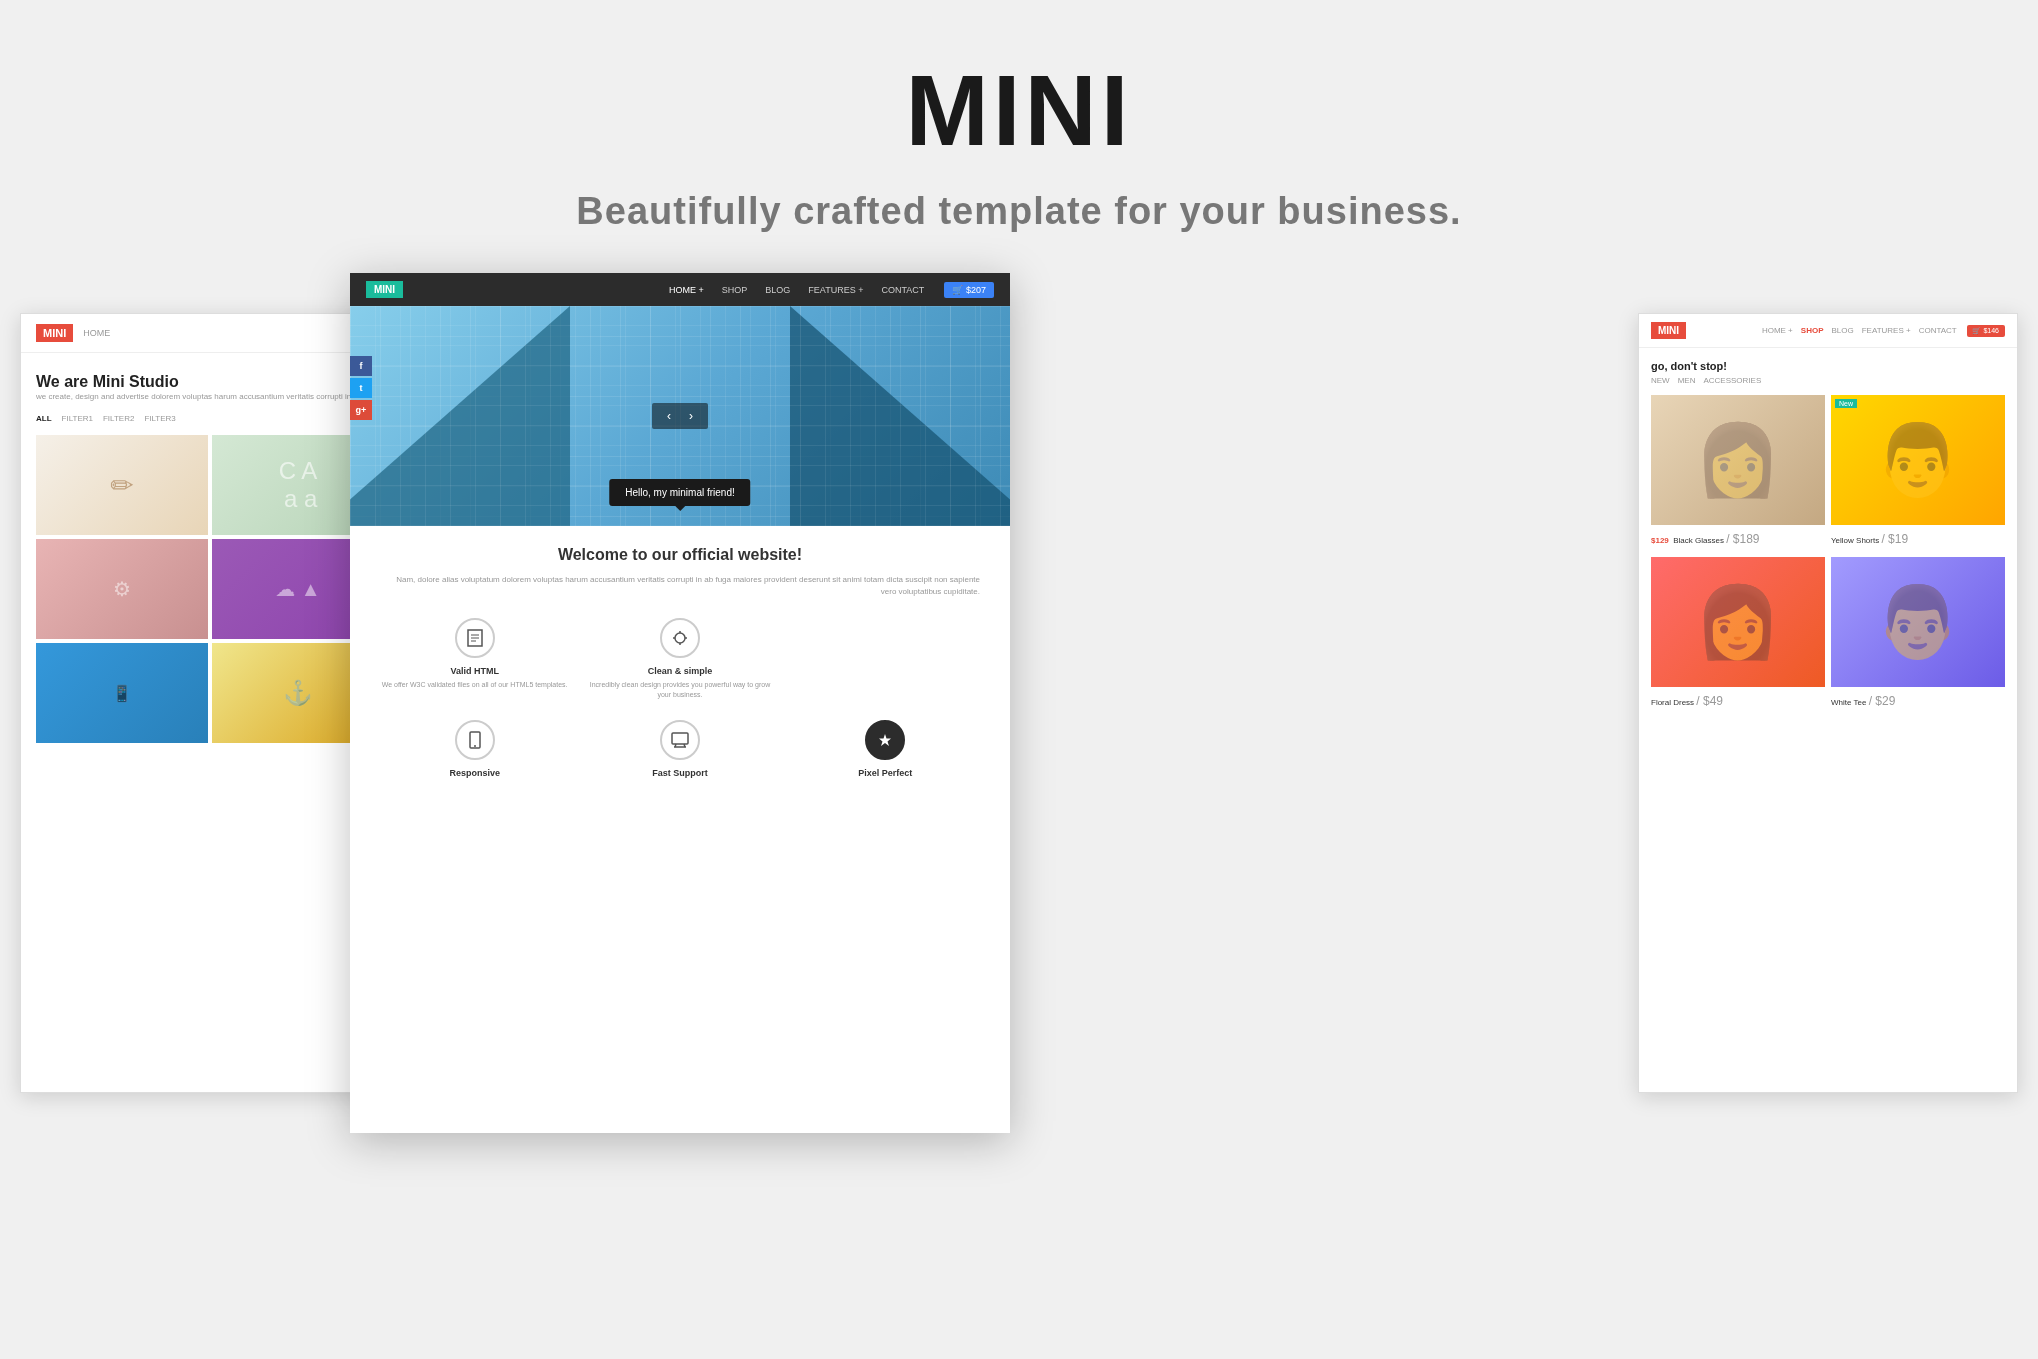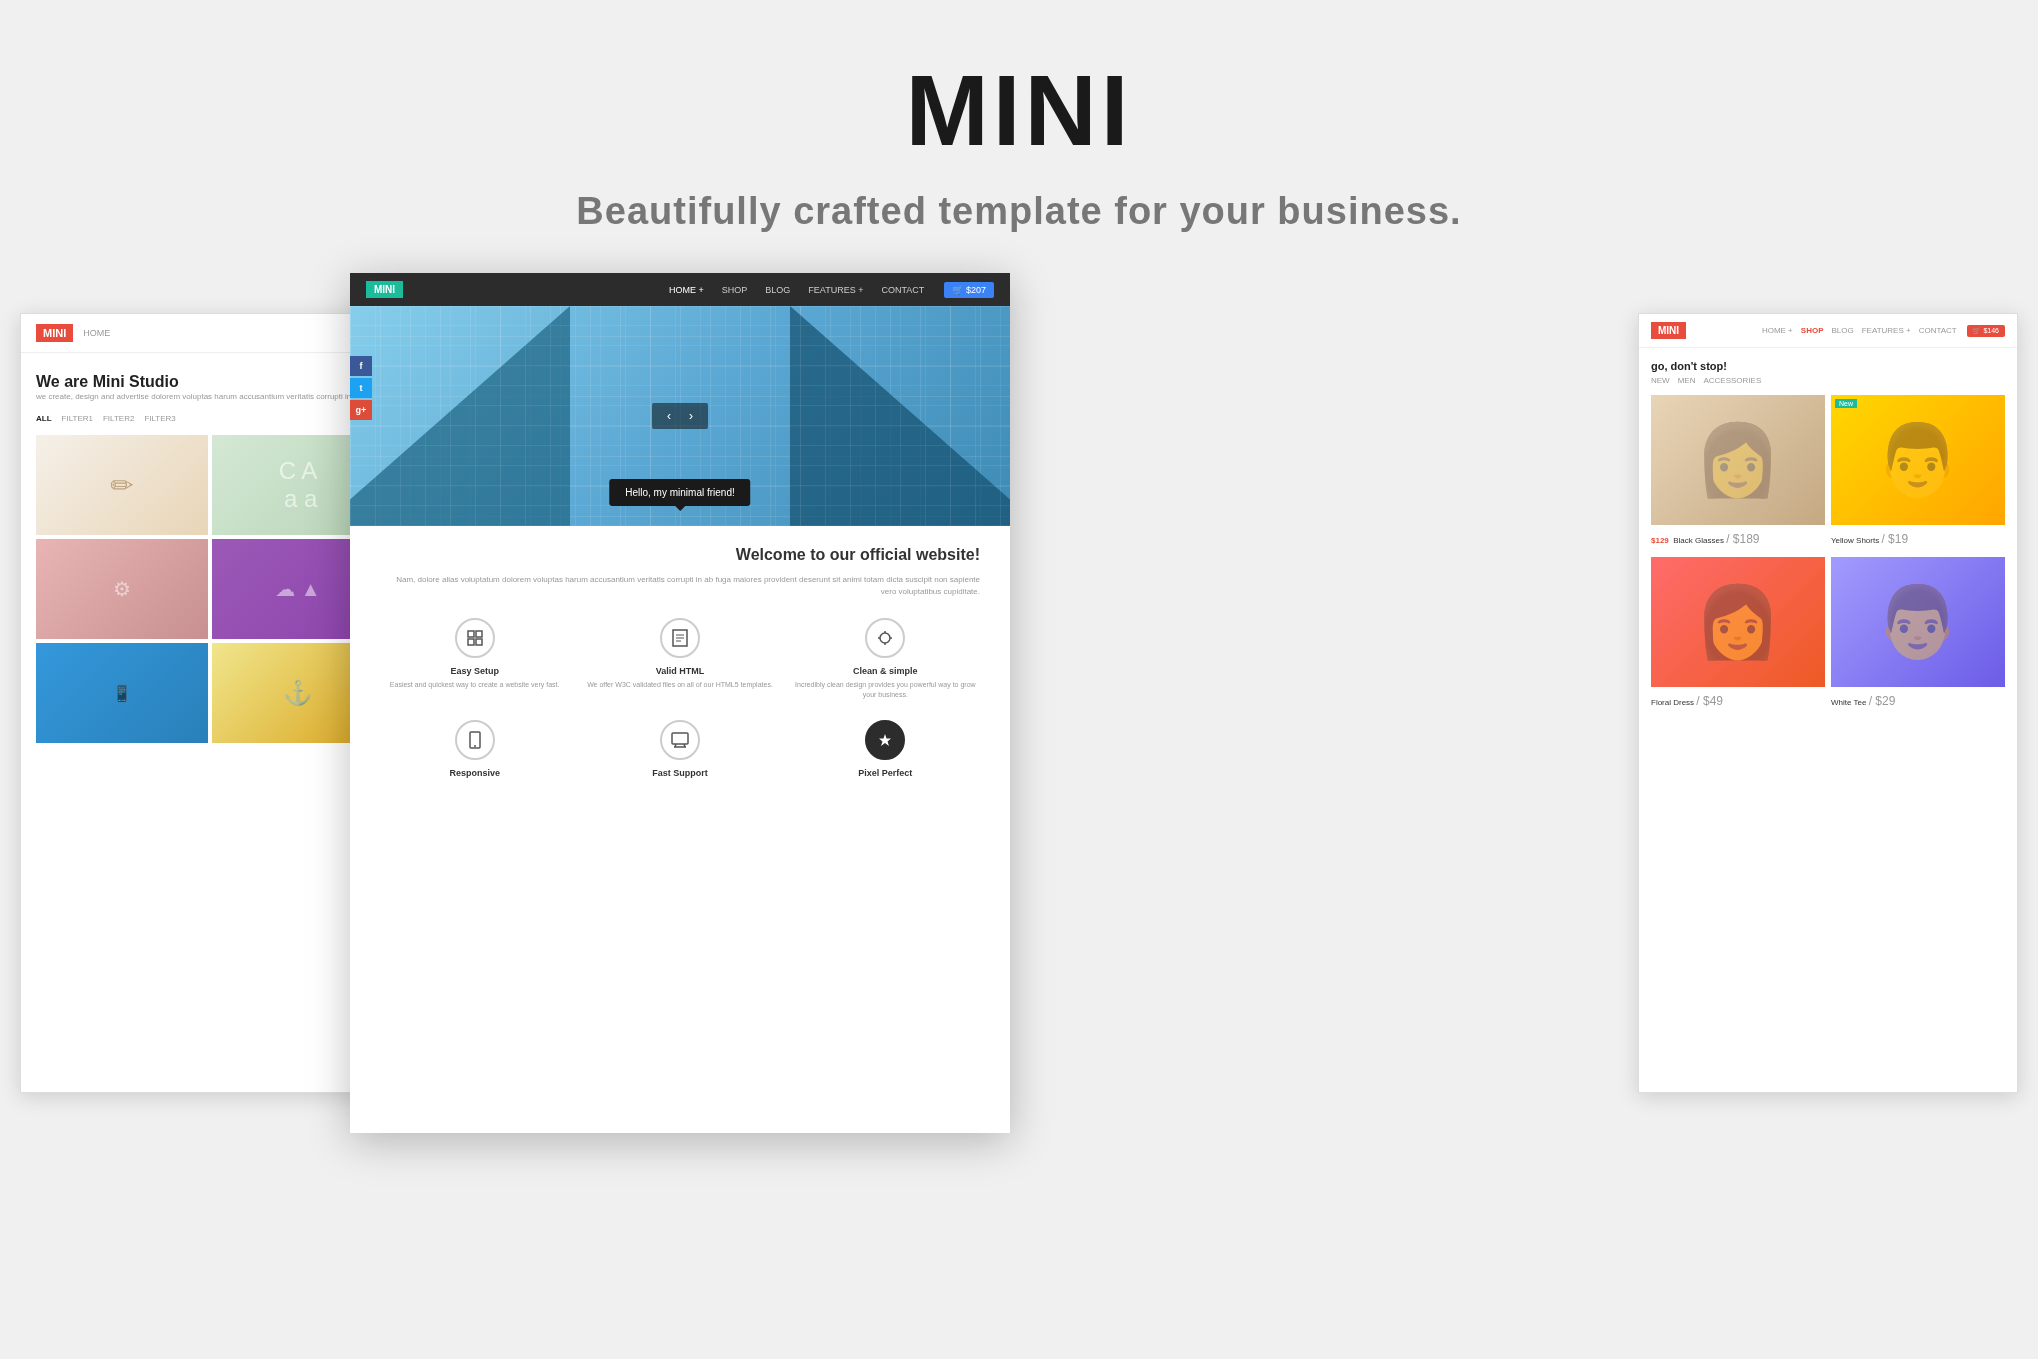--- a/index.html
+++ b/index.html
@@ -258,21 +258,21 @@
     }
 
     .center-content {
       padding: 20px 30px;
       background: #fff;
     }
     .welcome-title {
       font-size: 16px;
       font-weight: 600;
       color: #333;
-      text-align: right;
+      text-align: center;
       margin-bottom: 10px;
     }
     .welcome-text {
       font-size: 8px;
       color: #999;
       text-align: right;
       line-height: 1.5;
       margin-bottom: 20px;
     }
 
@@ -500,32 +500,20 @@
     </div>
 
     <div class="center-content">
       <div class="welcome-title">Welcome to our official website!</div>
       <div class="welcome-text">Nam, dolore alias voluptatum dolorem voluptas harum accusantium veritatis corrupti in ab fuga maiores provident deserunt sit animi totam dicta suscipit non sapiente vero voluptatibus cupiditate.</div>
 
       <div class="features-grid">
         <div class="feature-item">
           <div class="feature-icon">
             <svg width="18" height="18" viewBox="0 0 18 18">
-              <rect x="2" y="2" width="6" height="6" fill="none" stroke="#555" stroke-width="1.5"></rect>
-              <rect x="10" y="2" width="6" height="6" fill="none" stroke="#555" stroke-width="1.5"></rect>
-              <rect x="2" y="10" width="6" height="6" fill="none" stroke="#555" stroke-width="1.5"></rect>
-              <rect x="10" y="10" width="6" height="6" fill="none" stroke="#555" stroke-width="1.5"></rect>
-            </svg>
-          </div>
-          <div class="feature-title">Easy Setup</div>
-          <div class="feature-desc">Easiest and quickest way to create a website very fast.</div>
-        </div>
-        <div class="feature-item">
-          <div class="feature-icon">
-            <svg width="18" height="18" viewBox="0 0 18 18">
               <rect x="2" y="1" width="14" height="16" fill="none" stroke="#555" stroke-width="1.5"></rect>
               <line x1="5" y1="6" x2="13" y2="6" stroke="#555" stroke-width="1"></line>
               <line x1="5" y1="9" x2="13" y2="9" stroke="#555" stroke-width="1"></line>
               <line x1="5" y1="12" x2="10" y2="12" stroke="#555" stroke-width="1"></line>
             </svg>
           </div>
           <div class="feature-title">Valid HTML</div>
           <div class="feature-desc">We offer W3C validated files on all of our HTML5 templates.</div>
         </div>
         <div class="feature-item">

